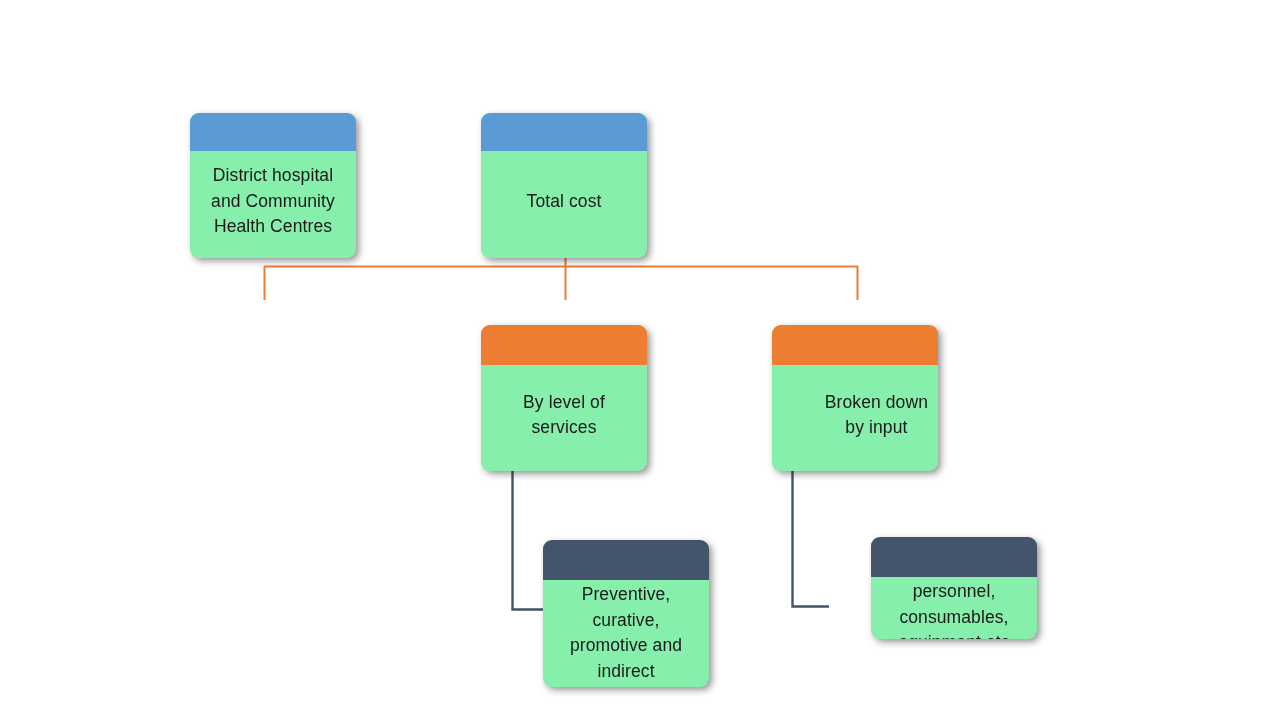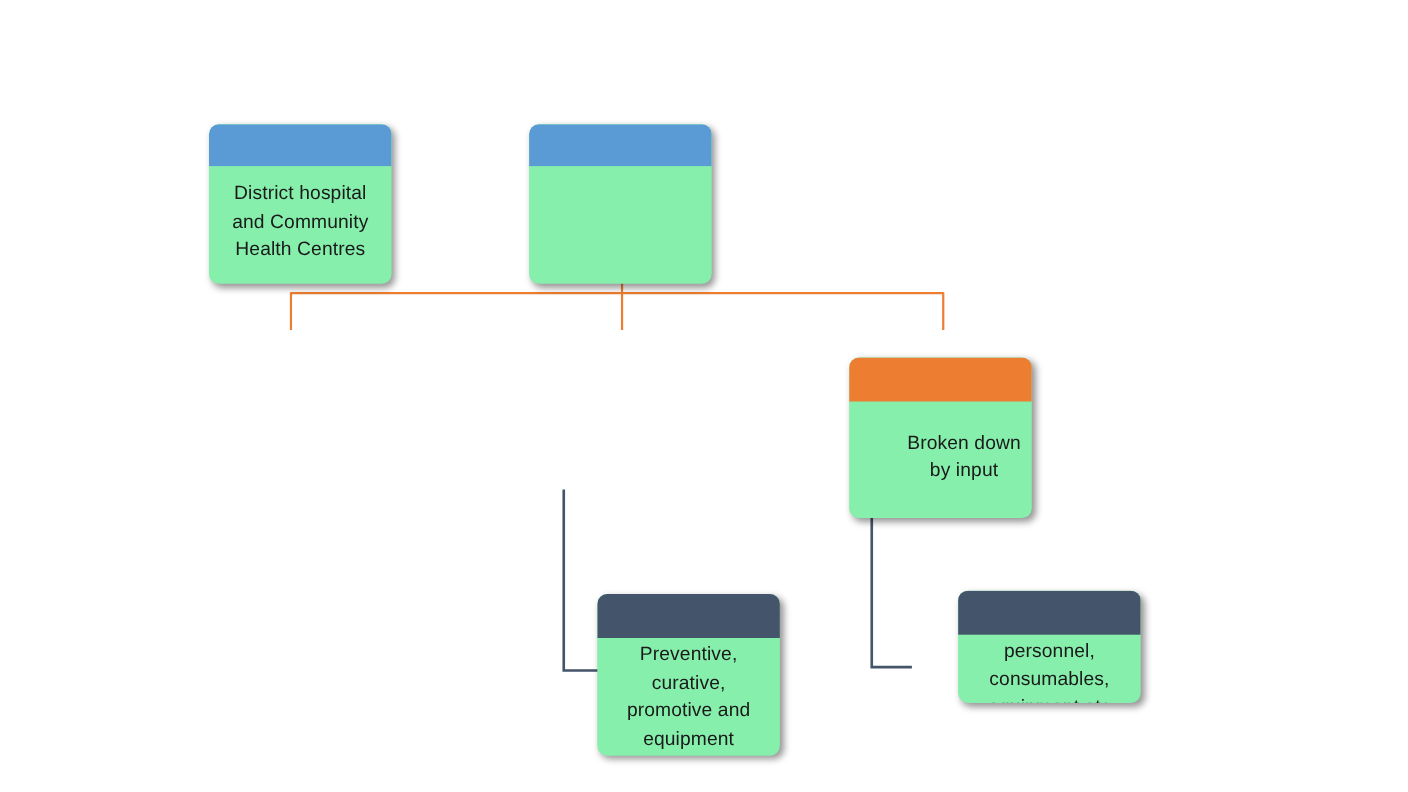--- a/index.html
+++ b/index.html
@@ -90,39 +90,49 @@
     <div class="band" style="height:38px;"></div>
     <div class="body">
       <span class="label">District hospital
 and Community
 Health Centres</span>
     </div>
   </div>
 
   <div class="node blue" style="left:481px; top:86px; width:166px; height:145px;">
     <div class="band" style="height:38px;"></div>
+    <div class="body">
+      <span class="label">Total cost</span>
+    </div>
   </div>
 
 
+  <div class="node orange" style="left:481px; top:298px; width:166px; height:146px;">
+    <div class="band" style="height:40px;"></div>
+    <div class="body">
+      <span class="label">By level of
+services</span>
+    </div>
+  </div>
 
   <div class="node orange" style="left:772px; top:298px; width:166px; height:146px;align-items:flex-end;">
     <div class="band" style="height:40px;"></div>
     <div class="body">
       <span class="label">Broken down
 by input</span>
     </div>
   </div>
 
   <div class="node navy" style="left:543px; top:513px; width:166px; height:147px;">
     <div class="band" style="height:40px;"></div>
     <div class="body">
       <span class="label">Preventive,
 curative,
 promotive and
-equipment</span>
+indirect</span>
     </div>
   </div>
 
   <div class="node navy" style="left:871px; top:510px; width:166px; height:102px;">
     <div class="band" style="height:40px;"></div>
     <div class="body">
       <span class="label">personnel,
 consumables,
 equipment etc</span>
     </div>

